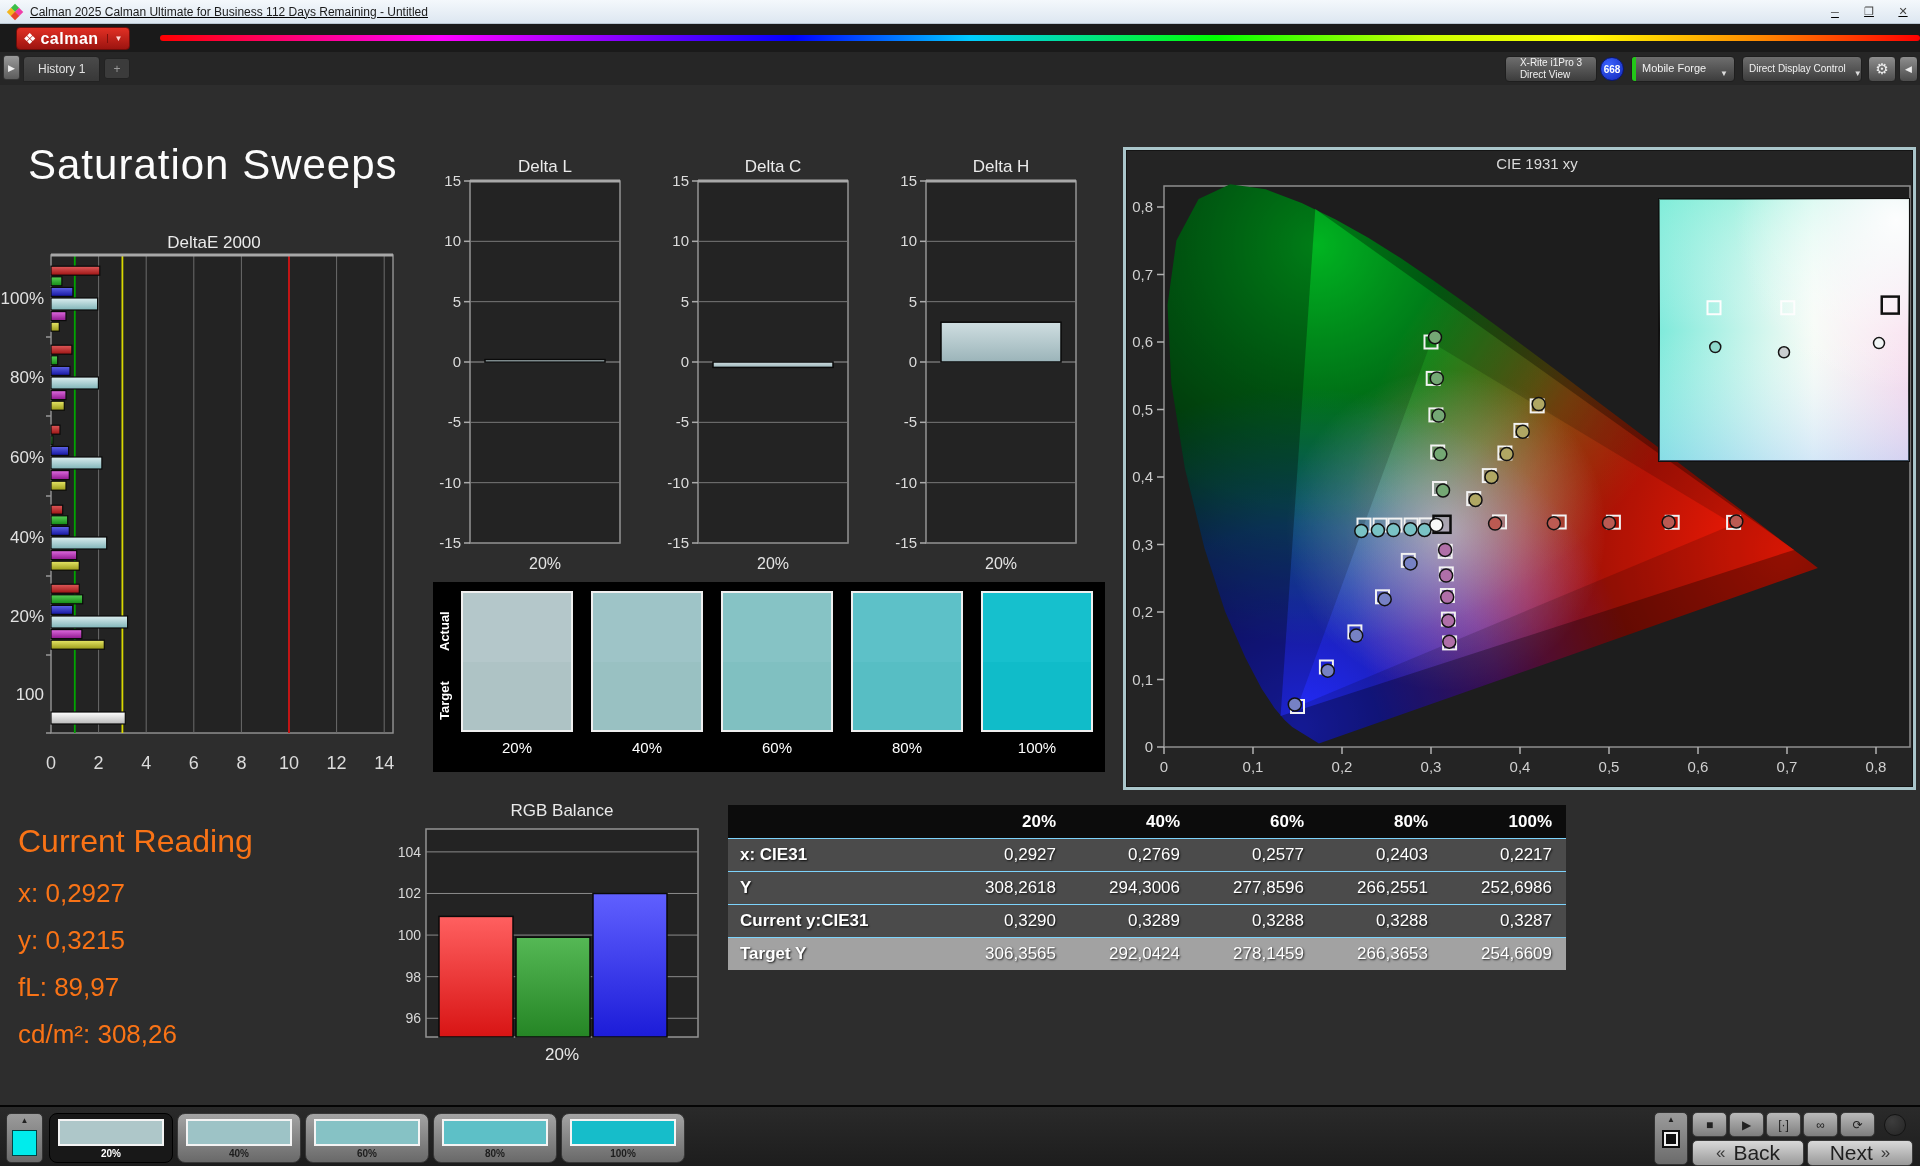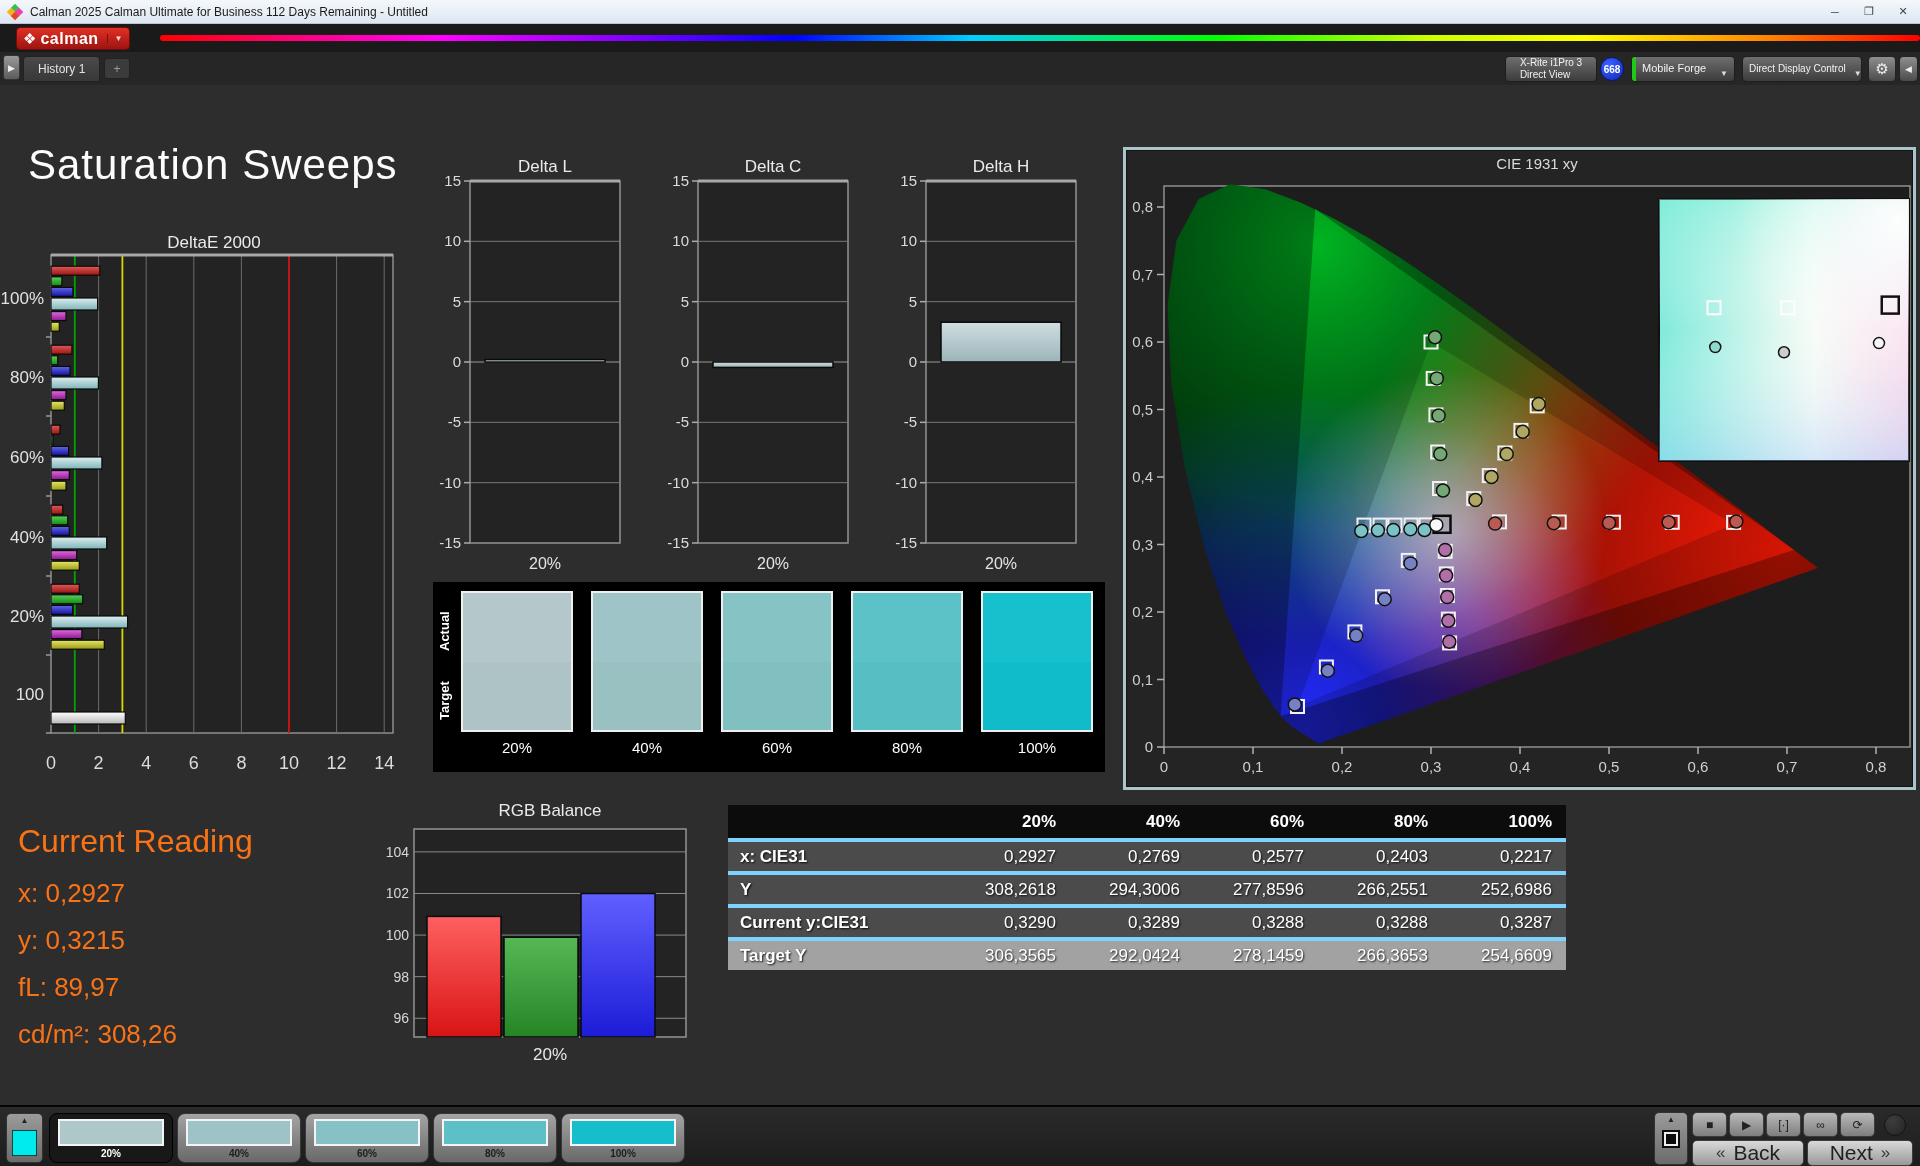--- a/index.html
+++ b/index.html
@@ -3,21 +3,21 @@
 <meta charset="utf-8">
 <style>
   * { margin:0; padding:0; box-sizing:border-box; }
   html,body { background:#111; }
   body { font-family:"Liberation Sans", sans-serif; }
   #app { position:relative; width:1920px; height:1166px; background:#2d2d2d; overflow:hidden; }
 
   
   .titlebar { position:absolute; left:0; top:0; width:1920px; height:24px;
     background:linear-gradient(#f4f8fc,#dde7f1); border-bottom:1px solid #b9c5d1;
-    display:flex; align-items:center; }
+    display:flex; align-items:center;text-decoration:underline; }
   .app-icon { width:14px; height:14px; margin:0 8px 0 8px; position:relative; }
   .app-icon i { position:absolute; width:6px; height:6px; transform:rotate(45deg); }
   .titlebar-text { font-size:12px; color:#1b1b1b; }
   .win-controls { margin-left:auto; display:flex; height:100%; }
   .win-btn { width:34px; height:100%; display:flex; align-items:center; justify-content:center;
     font-size:11px; color:#444; cursor:default; }
 
   
   .logobar { position:absolute; left:0; top:24px; width:1920px; height:28px; background:#1a1a1a; }
   .calman-btn { position:absolute; left:16px; top:3px; height:23px; display:flex; align-items:center;
@@ -68,21 +68,21 @@
   
   .cie-panel { position:absolute; left:1123px; top:62px; width:793px; height:643px;
     background:#242424; border:3px solid #aac6cb; box-shadow:inset 0 0 0 1px #141414; }
 
   
   .cur-line { position:absolute; color:#f97316; }
 
   
   .dtable { position:absolute; left:728px; top:720px; width:838px; font-size:17px; color:#fff; }
   .dtable .hrow { display:flex; height:33px; background:#0c0c0c; font-weight:bold; }
-  .dtable .drow { display:flex; height:33px; border-top:4px solid #7dd3fc; }
+  .dtable .drow { display:flex; height:33px; border-top:1px solid #7dd3fc; }
   .dtable .lab { width:218px; display:flex; align-items:center; padding-left:12px; font-weight:bold;
     text-shadow:1px 1px 2px rgba(0,0,0,.85); }
   .dtable .val { width:124px; display:flex; align-items:center; justify-content:flex-end; padding-right:14px;
     text-shadow:1px 1px 2px rgba(0,0,0,.8); }
   .dtable .hval { width:124px; display:flex; align-items:center; justify-content:flex-end; padding-right:14px; }
 
   
   .bottombar { position:absolute; left:0; top:1105px; width:1920px; height:61px;
     background:linear-gradient(#2a2a2a,#1d1d1d); border-top:2px solid #050505; }
   .patch-stack { position:absolute; left:6px; top:6px; width:37px; height:50px; border-radius:5px;
@@ -572,21 +572,21 @@
         </svg></div>
 
   <div id="current-reading">
         <div class="cur-line" style="left:18px;top:738px;font-size:32px;">Current Reading</div>
         <div class="cur-line" style="left:18px;top:793px;font-size:26px;">x: 0,2927</div>
         <div class="cur-line" style="left:18px;top:840px;font-size:26px;">y: 0,3215</div>
         <div class="cur-line" style="left:18px;top:887px;font-size:26px;">fL: 89,97</div>
         <div class="cur-line" style="left:18px;top:934px;font-size:26px;">cd/m²: 308,26</div>
       </div>
 
-  <div id="rgb-chart" class="chart-host" style="left:386px; top:713px;"><svg width="310" height="270" viewBox="0 0 310 270">
+  <div id="rgb-chart" class="chart-host" style="left:398px; top:713px;"><svg width="310" height="270" viewBox="0 0 310 270">
           <defs>
             <linearGradient id="rgbg0" x1="0" y1="0" x2="0" y2="1">
               <stop offset="0" stop-color="#ff6060"></stop>
               <stop offset="1" stop-color="#d81414"></stop>
             </linearGradient>
             <linearGradient id="rgbg1" x1="0" y1="0" x2="0" y2="1">
               <stop offset="0" stop-color="#55b855"></stop>
               <stop offset="1" stop-color="#258525"></stop>
             </linearGradient>
             <linearGradient id="rgbg2" x1="0" y1="0" x2="0" y2="1">

